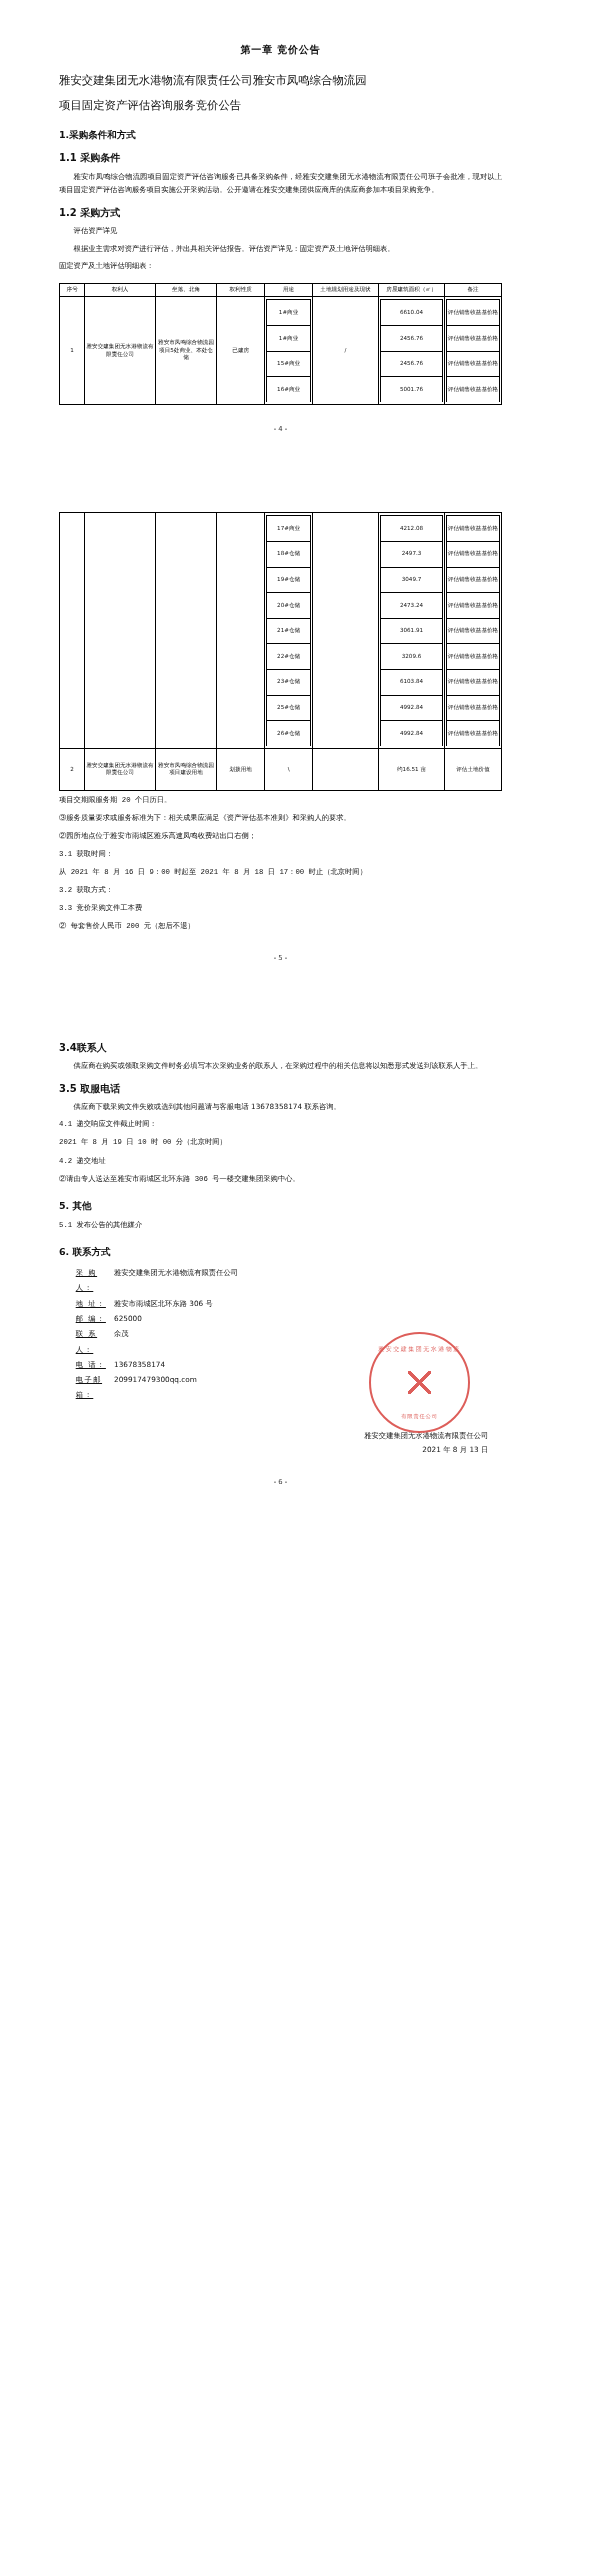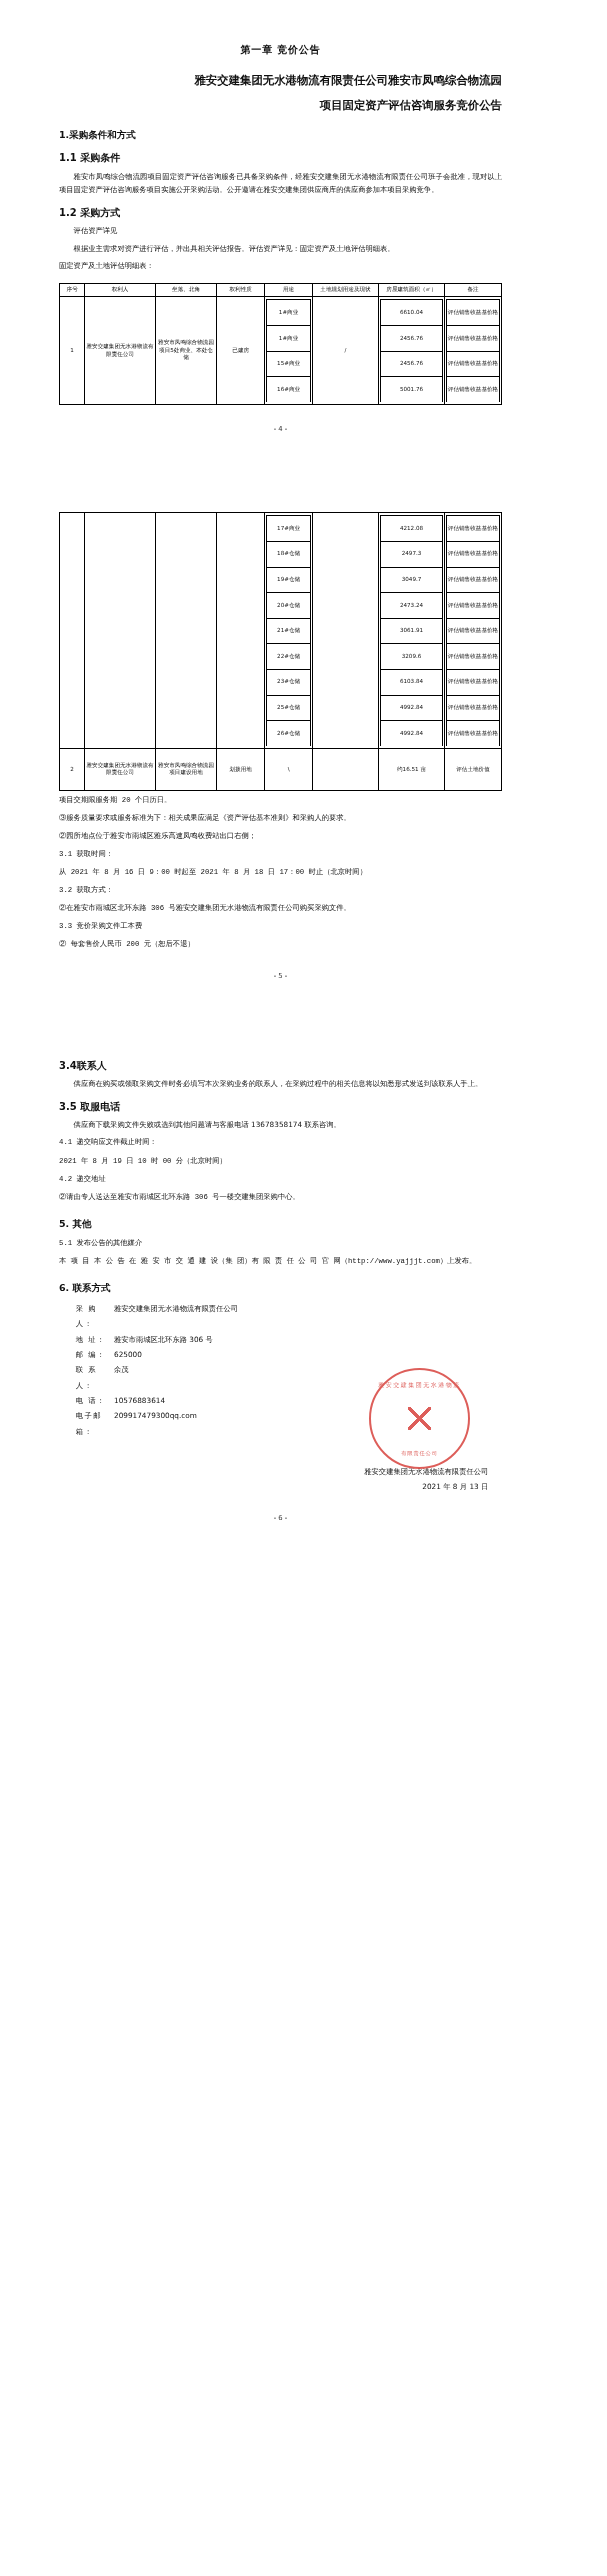--- a/index.html
+++ b/index.html
@@ -21,22 +21,22 @@
   .page-1 { padding-top: 43px; }
   .spacer-gap { height: 70px; }
   .doc-title {
     text-align: center;
     font-weight: bold;
     font-size: 10px;
     letter-spacing: 0.8px;
     margin: 0 0 13.7px 0;
   }
   .doc-subtitle {
-    text-align: right;
-    font-weight: bold;
+    text-align: left;
+    font-weight: normal;
     font-size: 11.4px;
     line-height: 1.7;
     margin: 0 0 6px 0;
   }
   h2.sec {
     font-size: 9.5px;
     font-weight: bold;
     margin: 13.7px 0 6px 0;
   }
   h3.sub {
@@ -154,20 +154,21 @@
     line-height: 2.1;
     margin: 3px 0 0 0;
   }
   .contact-row { display: flex; }
   .contact-label {
     width: 55px;
     flex: 0 0 55px;
     letter-spacing: 1.5px;
     padding-left: 16.7px;
     box-sizing: border-box;
+    text-decoration: underline;
   }
   .contact-val { flex: 1; }
 </style>
 </head>
 <body>
 
 <div class="page page-1">
 
   <div class="doc-title">第一章  竞价公告</div>
   <div class="doc-subtitle">雅安交建集团无水港物流有限责任公司雅安市凤鸣综合物流园</div>
@@ -388,21 +389,20 @@
     </tbody>
   </table>
 
   <p class="para noind">项目交期限服务期 20 个日历日。</p>
   <p class="para noind">③服务质量要求或服务标准为下：相关成果应满足《资产评估基本准则》和采购人的要求。</p>
   <p class="para noind">②园所地点位于雅安市雨城区雅乐高速凤鸣收费站出口右侧；</p>
 
   <p class="para noind">3.1 获取时间：</p>
   <p class="para noind">从 2021 年 8 月 16 日 9：00 时起至 2021 年 8 月 18 日 17：00 时止（北京时间）</p>
   <p class="para noind">3.2 获取方式：</p>
-  <p class="para noind">②在雅安市雨城区北环东路 306 号雅安交建集团无水港物流有限责任公司购买采购文件。</p>
   <p class="para noind">3.3 竞价采购文件工本费</p>
   <p class="para noind">②  每套售价人民币 200 元（恕后不退）</p>
 
   <p class="page-num">- 5 -</p>
 </div>
 
 <div class="spacer-gap"></div>
 
 <div class="page">
 
@@ -411,21 +411,20 @@
   <h3 class="sub">3.5 取服电话</h3>
   <p class="para">供应商下载采购文件失败或选到其他问题请与客服电话 13678358174 联系咨询。</p>
 
   <p class="para noind">4.1 递交响应文件截止时间：</p>
   <p class="para noind">2021 年 8 月 19 日 10 时 00 分（北京时间）</p>
   <p class="para noind">4.2 递交地址</p>
   <p class="para noind">②请由专人送达至雅安市雨城区北环东路 306 号一楼交建集团采购中心。</p>
 
   <h2 class="sec">5. 其他</h2>
   <p class="para noind">5.1 发布公告的其他媒介</p>
-  <p class="para noind">本 项 目 本 公 告 在 雅 安 市 交 通 建 设（集 团）有 限 责 任 公 司 官 网（http://www.yajjjt.com）上发布。</p>
 
   <h2 class="sec">6. 联系方式</h2>
   <div class="contact-list">
     <div class="contact-row">
       <span class="contact-label">采 购 人：</span>
       <span class="contact-val">雅安交建集团无水港物流有限责任公司</span>
     </div>
     <div class="contact-row">
       <span class="contact-label">地    址：</span>
       <span class="contact-val">雅安市雨城区北环东路 306 号</span>
@@ -433,21 +432,21 @@
     <div class="contact-row">
       <span class="contact-label">邮    编：</span>
       <span class="contact-val">625000</span>
     </div>
     <div class="contact-row">
       <span class="contact-label">联 系 人：</span>
       <span class="contact-val">余茂</span>
     </div>
     <div class="contact-row">
       <span class="contact-label">电    话：</span>
-      <span class="contact-val">10576883614</span>
+      <span class="contact-val">13678358174</span>
     </div>
     <div class="contact-row">
       <span class="contact-label">电子邮箱：</span>
       <span class="contact-val">209917479300qq.com</span>
     </div>
   </div>
 
   <div class="sign-block">
     <div>雅安交建集团无水港物流有限责任公司</div>
     <div>2021 年 8 月 13 日</div>

